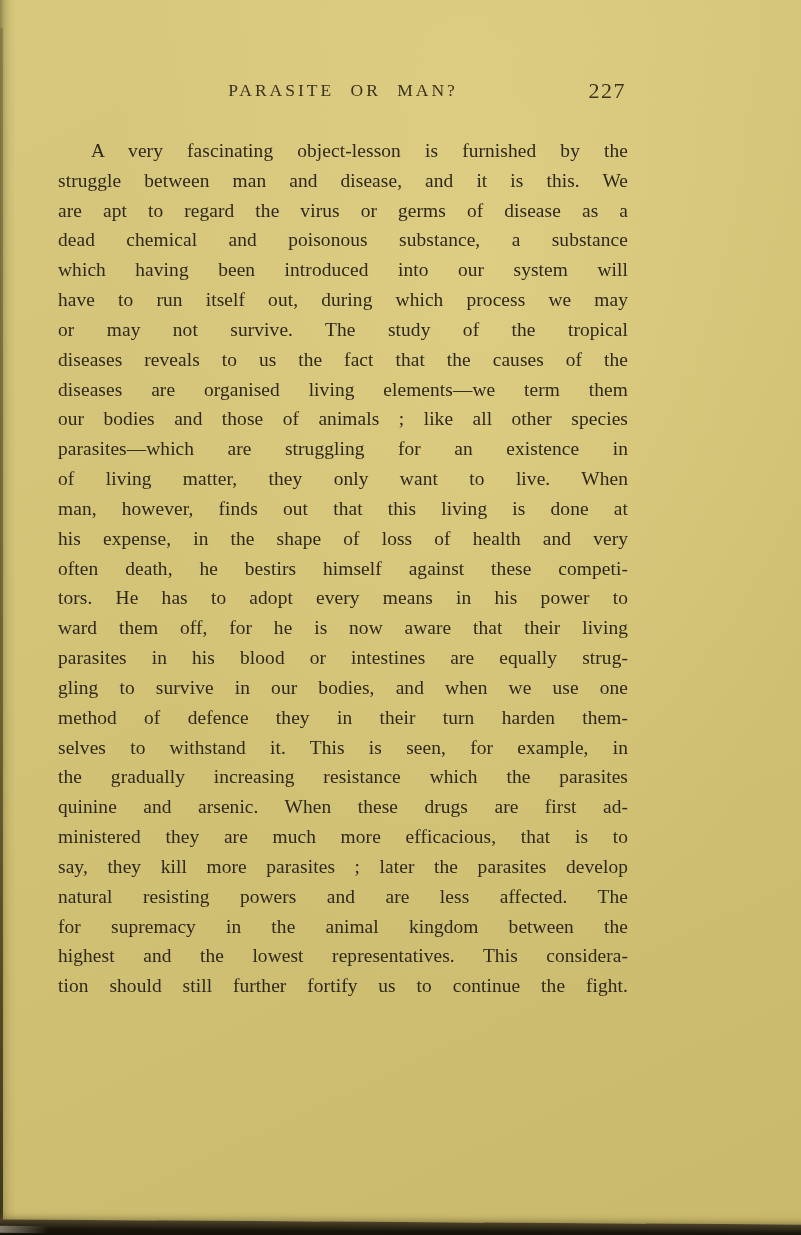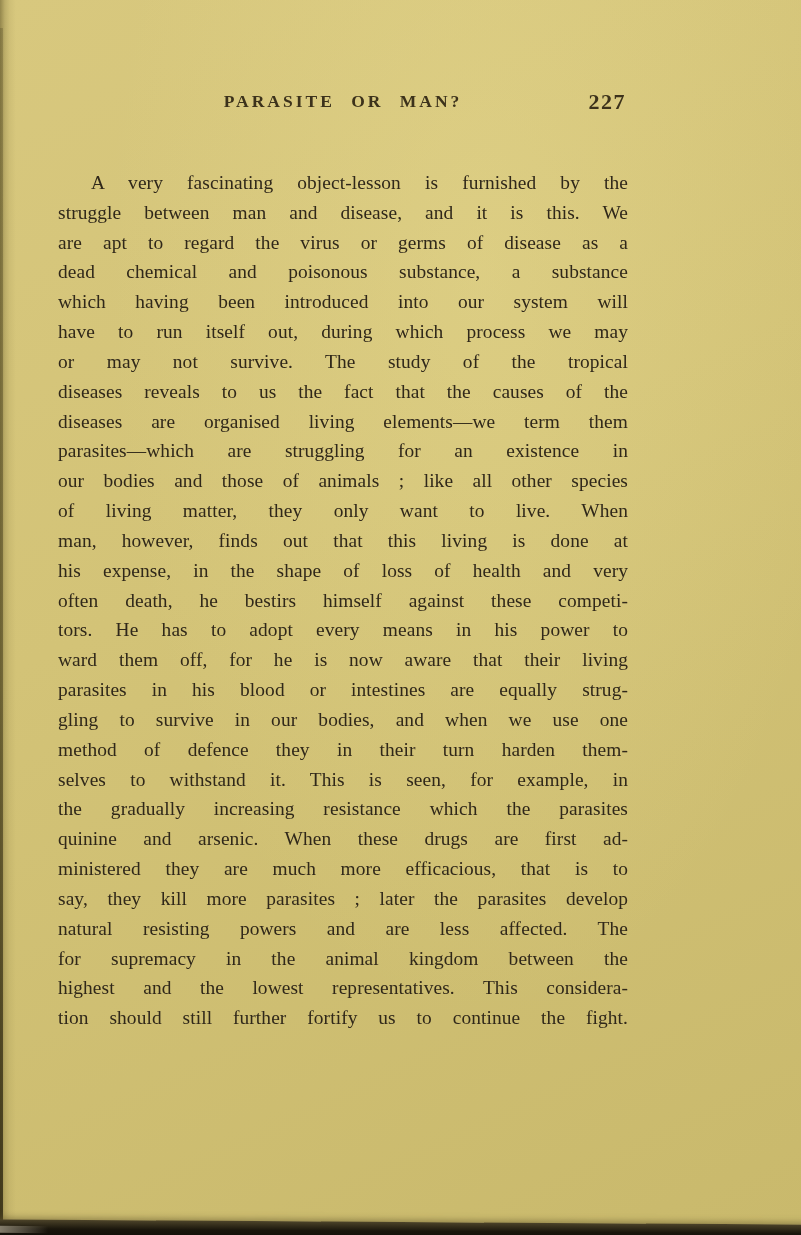--- a/index.html
+++ b/index.html
@@ -33,38 +33,36 @@
     transform:rotate(0.35deg);
     box-shadow:0 -2px 6px rgba(96,86,44,0.55);
   }
   .bottom-left-mark {
     position:absolute; left:0; top:1226px; width:48px; height:7px;
     background:linear-gradient(to right, #837c6b, rgba(131,124,107,0));
     transform:rotate(0.4deg);
     z-index:2;
   }
   .header {
-    position:absolute; top:91px; left:58px; width:570px; height:26px;
+    position:absolute; top:80px; left:58px; width:570px; height:26px;
     color:#3c321b;
-    font-weight:bold;
   }
   .running-head {
     display:block; text-align:center;
     font-size:17.5px; letter-spacing:3px; word-spacing:9px;
   }
   .page-number {
     position:absolute; right:2px; top:-2px;
     font-size:22px; letter-spacing:1.5px;
   }
   .body-text {
     position:absolute; left:58px; top:136px; width:570px;
     color:#30281a;
     font-size:19.4px;
     letter-spacing:0.1px;
-    margin-top:32px;
   }
   .line {
     height:29.84px; line-height:29.84px;
     text-align:justify;
     text-align-last:justify;
     overflow:hidden;
   }
   .line.first { text-indent:33px; }
 </style>
 </head>
@@ -80,22 +78,22 @@
   <div class="body-text" id="body-lines">
       <div class="line first">A very fascinating object-lesson is furnished by the</div>
       <div class="line">struggle between man and disease, and it is this. We</div>
       <div class="line">are apt to regard the virus or germs of disease as a</div>
       <div class="line">dead chemical and poisonous substance, a substance</div>
       <div class="line">which having been introduced into our system will</div>
       <div class="line">have to run itself out, during which process we may</div>
       <div class="line">or may not survive. The study of the tropical</div>
       <div class="line">diseases reveals to us the fact that the causes of the</div>
       <div class="line">diseases are organised living elements—we term them</div>
+      <div class="line">our bodies and those of animals ; like all other species</div>
       <div class="line">parasites—which are struggling for an existence in</div>
-      <div class="line">our bodies and those of animals ; like all other species</div>
       <div class="line">of living matter, they only want to live. When</div>
       <div class="line">man, however, finds out that this living is done at</div>
       <div class="line">his expense, in the shape of loss of health and very</div>
       <div class="line">often death, he bestirs himself against these competi-</div>
       <div class="line">tors. He has to adopt every means in his power to</div>
       <div class="line">ward them off, for he is now aware that their living</div>
       <div class="line">parasites in his blood or intestines are equally strug-</div>
       <div class="line">gling to survive in our bodies, and when we use one</div>
       <div class="line">method of defence they in their turn harden them-</div>
       <div class="line">selves to withstand it. This is seen, for example, in</div>

